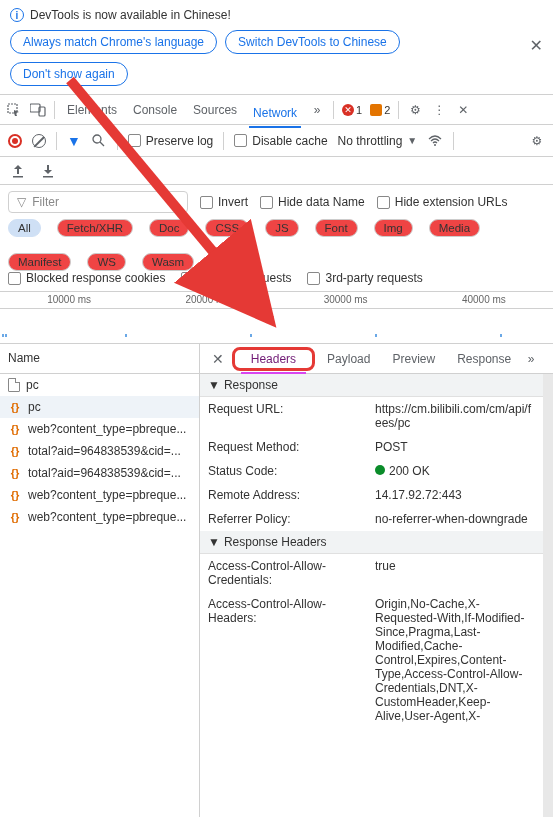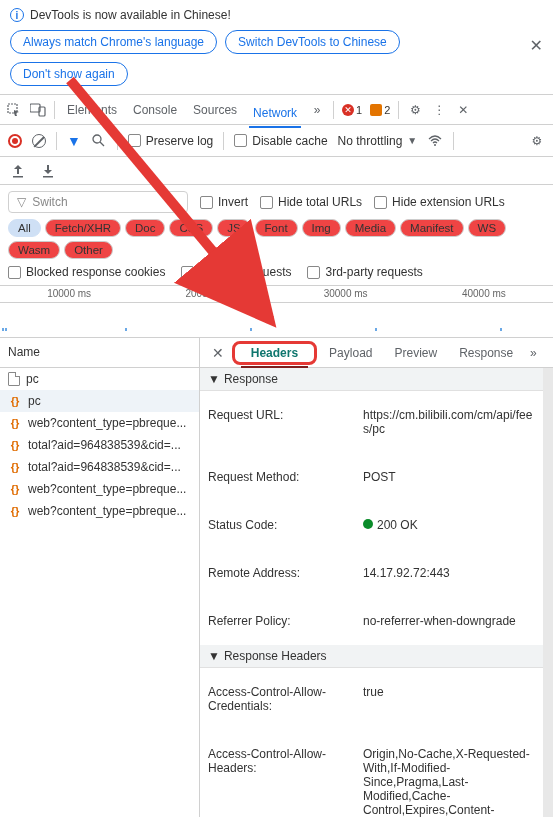--- a/index.html
+++ b/index.html
@@ -25,43 +25,43 @@
 .funnel { color: #1a73e8; font-size: 14px; }
 .checkbox { width: 13px; height: 13px; border: 1px solid #888; border-radius: 2px; display: inline-block; }
 .check-row { display: flex; align-items: center; gap: 5px; }
 .dropdown-caret { font-size: 10px; color: #5f6368; }
 .import-export { display: flex; align-items: center; gap: 14px; padding: 6px 10px; border-bottom: 1px solid #d0d0d0; height: 28px; }
 .filter-bar { border-bottom: 1px solid #d0d0d0; padding: 6px 8px; }
 .filter-row1 { display: flex; align-items: center; gap: 12px; margin-bottom: 6px; }
 .filter-input { display: flex; align-items: center; gap: 6px; border: 1px solid #d0d0d0; border-radius: 4px; padding: 3px 8px; width: 180px; color: #888; }
 .chip { border: 1px solid #ccc; border-radius: 10px; padding: 2px 9px; font-size: 11.5px; color: #333; cursor: pointer; background: #ef4444; }
 .chip.active { background: #cfe0f5; color: #333; border-color: #cfe0f5; }
-.filter-row2 { display: flex; gap: 4px; flex-wrap: wrap; margin-bottom: 6px; }
+.filter-row2 { display: flex; gap: 16px; flex-wrap: wrap; }
 .filter-row3 { display: flex; gap: 16px; }
 .timeline { height: 52px; border-bottom: 1px solid #d0d0d0; position: relative; background: #fff; }
 .timeline-labels { display: flex; font-size: 10px; color: #666; padding: 2px 0; }
 .timeline-labels span { flex: 1; text-align: center; }
 .tl-bar { position: absolute; background: #6aa8e6; height: 3px; bottom: 6px; }
 .tl-border { position: absolute; left: 0; right: 0; top: 16px; border-top: 1px solid #d0d0d0; }
 .split { display: flex; height: 480px; }
 .name-col { width: 200px; border-right: 1px solid #d0d0d0; overflow: hidden; }
 .name-header { height: 30px; border-bottom: 1px solid #d0d0d0; padding: 7px 8px; font-size: 12px; color: #333; }
 .req-row { display: flex; align-items: center; gap: 6px; padding: 4px 8px; cursor: pointer; white-space: nowrap; overflow: hidden; }
 .req-row.selected { background: #eef3f8; }
 .doc-icon { width: 12px; height: 14px; border: 1px solid #888; border-radius: 1px; position: relative; flex-shrink: 0; }
 .doc-icon::after { content: ""; position: absolute; right: -1px; top: -1px; width: 4px; height: 4px; background: #fff; border-left: 1px solid #888; border-bottom: 1px solid #888; }
 .json-icon { width: 14px; height: 14px; color: #e06c00; font-size: 11px; font-weight: bold; display: inline-flex; align-items: center; justify-content: center; flex-shrink: 0; }
 .detail-col { flex: 1; overflow: hidden; }
 .detail-tabs { display: flex; align-items: center; height: 30px; border-bottom: 1px solid #d0d0d0; padding: 0 6px; gap: 2px; }
 .dtab { padding: 6px 10px; color: #5f6368; cursor: pointer; }
-.dtab.active { color: #0f766e; border-bottom: 2px solid #7f1d1d; font-weight: bold; }
+.dtab.active { color: #701a75; border-bottom: 2px solid #d946ef; }
 .headers-highlight { border: 3px solid #e53935; border-radius: 8px; padding: 2px 6px; position: relative; }
 .close-x { color: #5f6368; font-size: 14px; padding: 0 6px; cursor: pointer; }
 .section-head { background: #f1f3f4; padding: 4px 8px; font-size: 12px; border-bottom: 1px solid #e0e0e0; display: flex; align-items: center; gap: 4px; font-weight: normal; }
-.kv-block { display: flex; padding: 17px 8px; }
+.kv-block { display: flex; padding: 5px 8px; gap: 12px; }
 .kv-key { width: 155px; color: #333; }
 .kv-val { flex: 1; color: #333; word-break: break-word; }
 .status-dot { width: 10px; height: 10px; background: #0a8c2a; border-radius: 50%; display: inline-block; margin-right: 4px; }
 .detail-scroll { border-right: 10px solid #e8e8e8; height: calc(100% - 30px); overflow: hidden; }
 svg.arrow { position: absolute; left: 60px; top: 70px; pointer-events: none; z-index: 10; }
 </style>
 </head>
 <body>
 
 <div class="banner">
@@ -161,29 +161,29 @@
         <path d="M6 10 L2 6 L5 6 L5 1 L7 1 L7 6 L10 6 Z" fill="#5f6368"></path>
         <rect x="1" y="12" width="10" height="1.5" fill="#5f6368"></rect>
       </svg>
     </span>
 </div>
 
 <div class="filter-bar">
   <div class="filter-row1">
     <div class="filter-input">
       <span>▽</span>
-      <span>Switch</span>
+      <span>Filter</span>
     </div>
     <span class="check-row">
         <span class="checkbox"></span>
         <span>Invert</span>
       </span>
     <span class="check-row">
         <span class="checkbox"></span>
-        <span>Hide total URLs</span>
+        <span>Hide data Name</span>
       </span>
     <span class="check-row">
         <span class="checkbox"></span>
         <span>Hide extension URLs</span>
       </span>
   </div>
   <div class="filter-row2" id="chips">
       <span class="chip active">All</span>
       <span class="chip">Fetch/XHR</span>
       <span class="chip">Doc</span>

